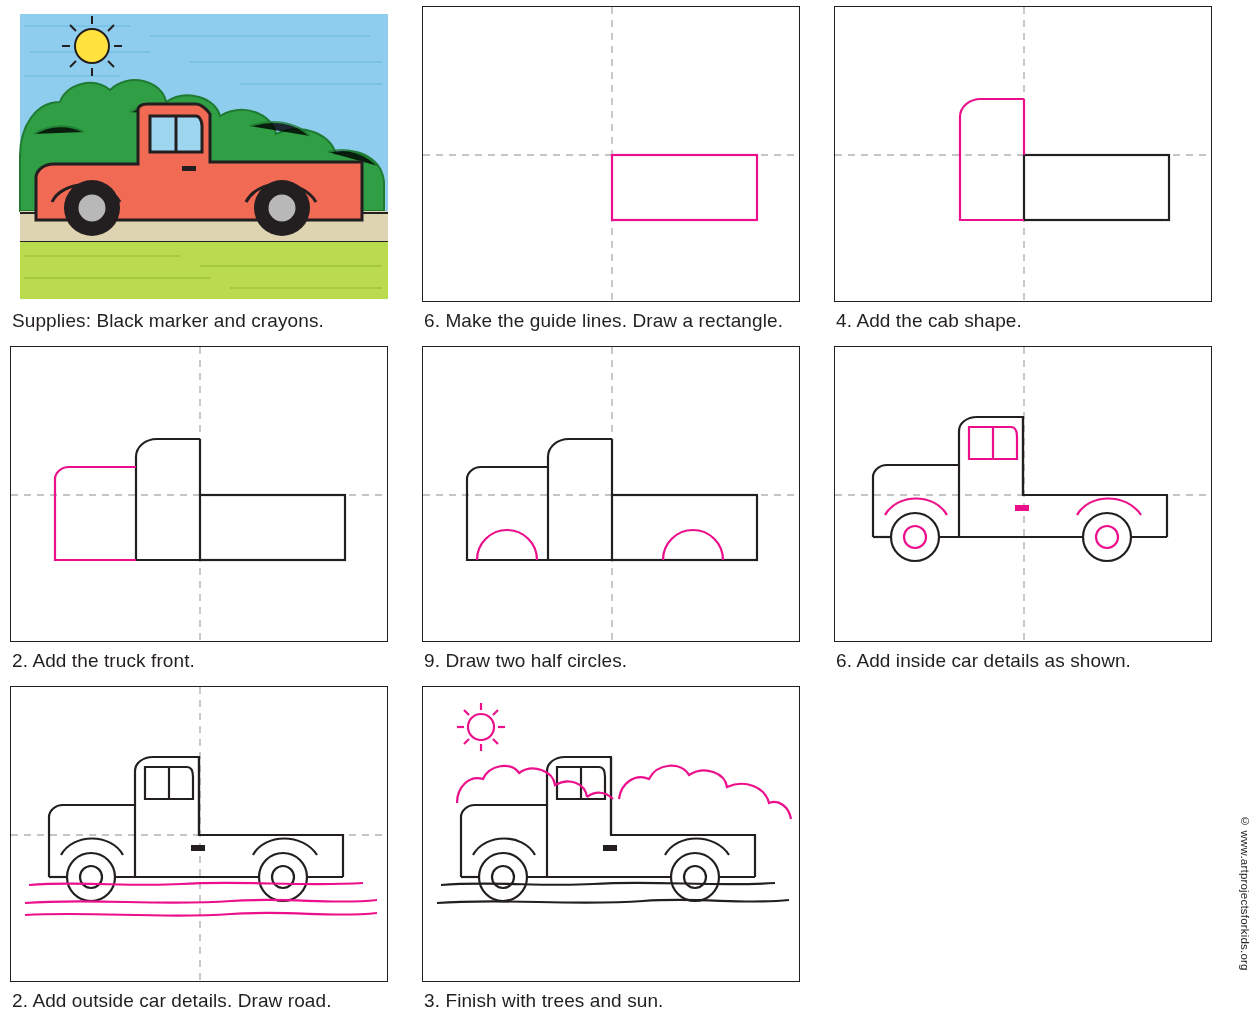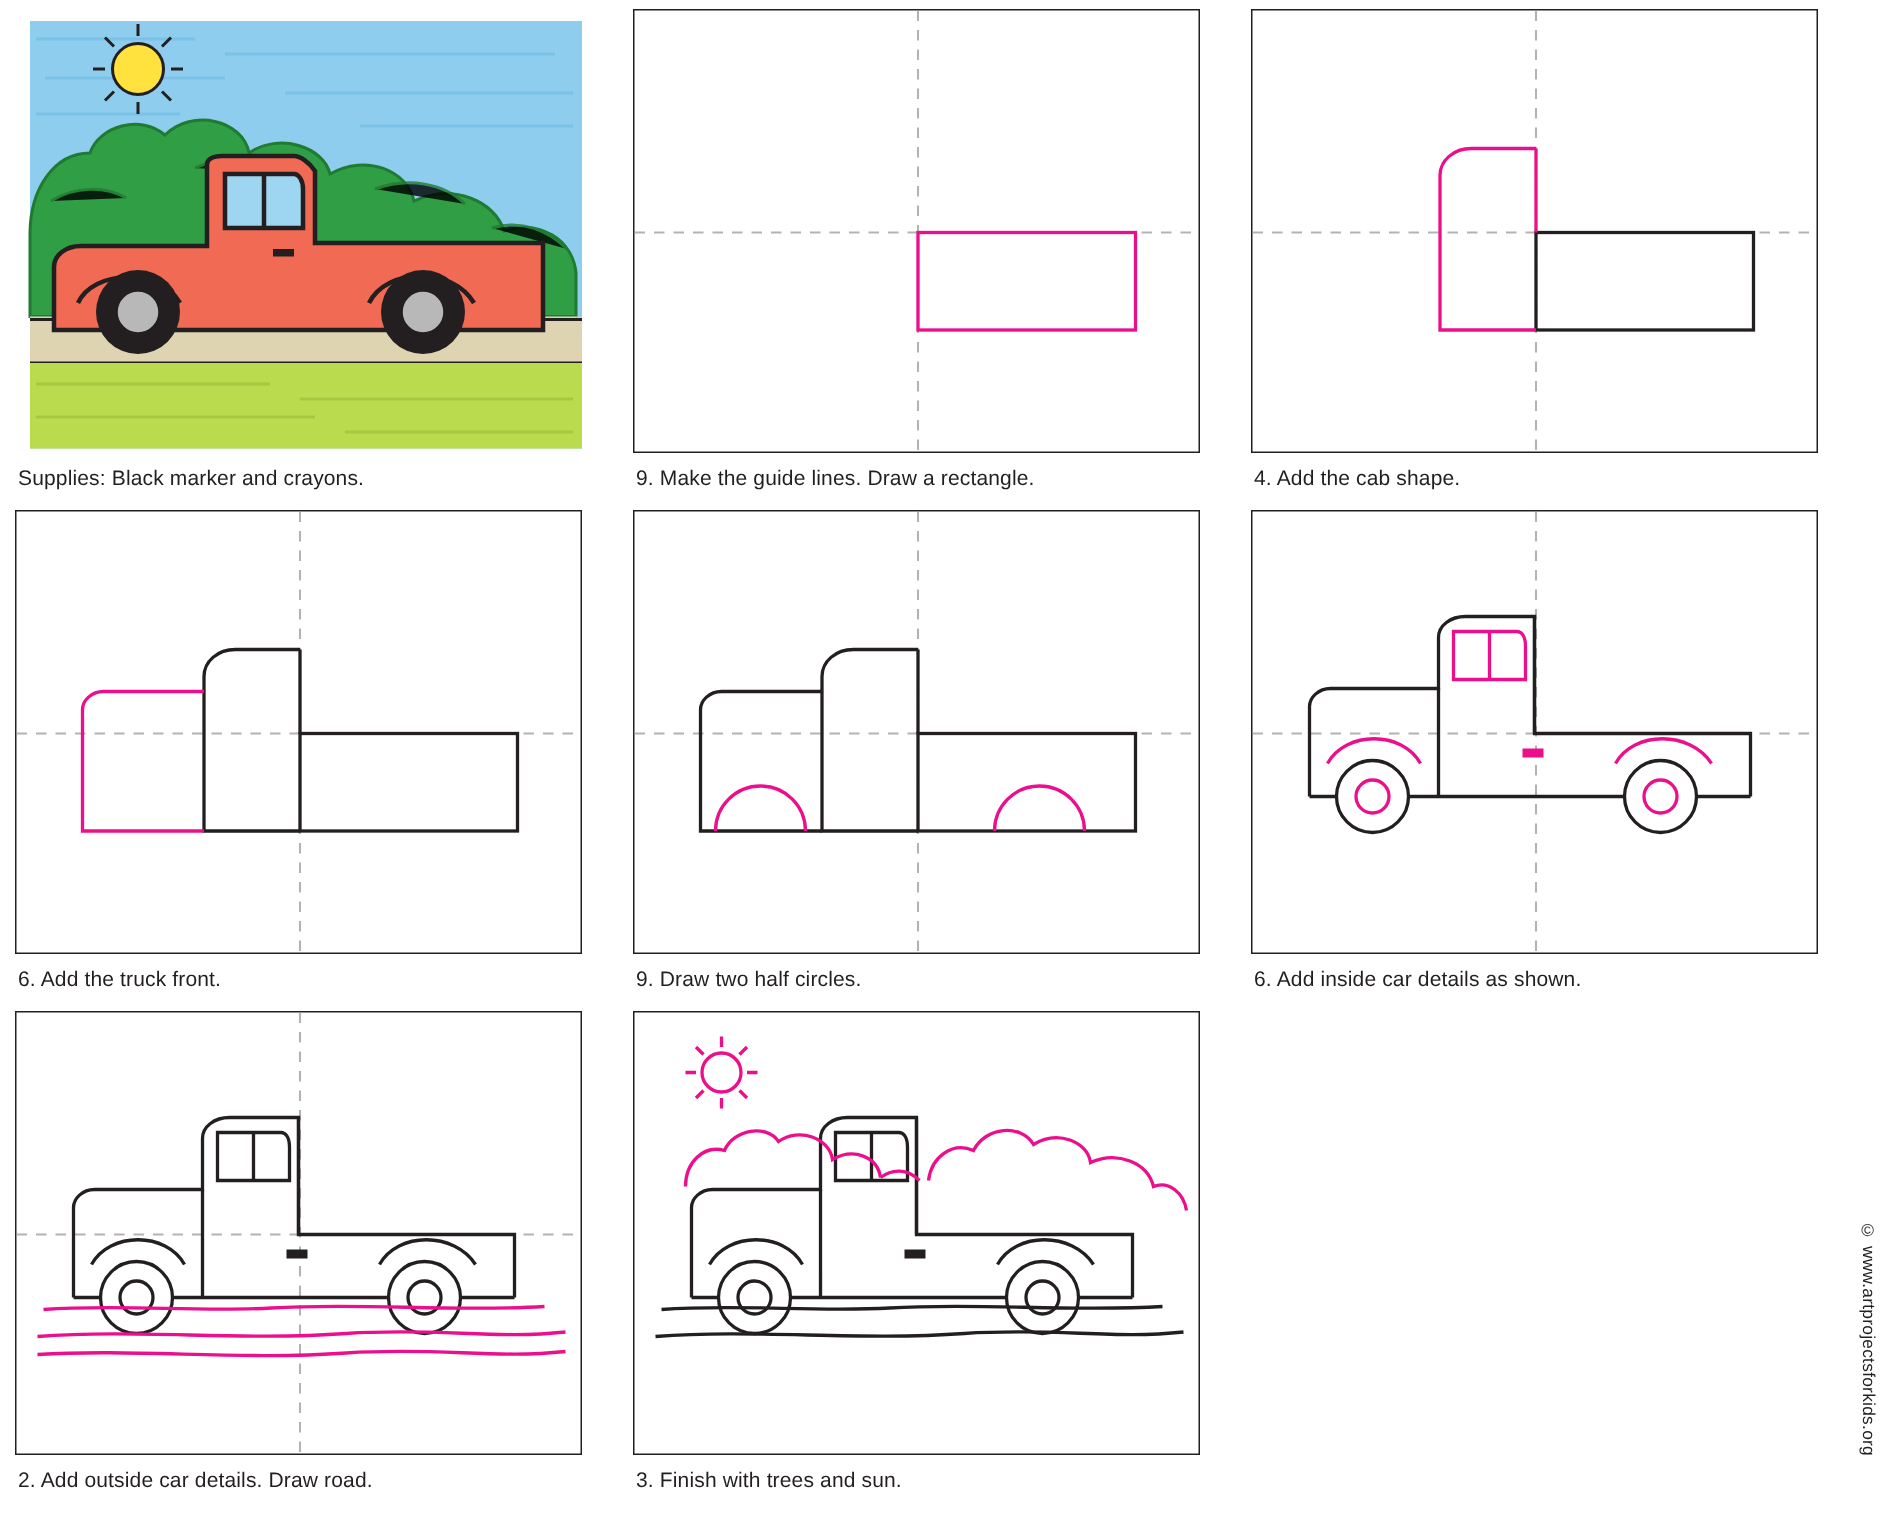--- a/index.html
+++ b/index.html
@@ -39,21 +39,21 @@
     box-sizing: border-box;
     position: relative;
     background: #fff;
     overflow: hidden;
   }
   .panel.photo {
     border: none;
     height: 296px;
   }
   .caption {
-    font-size: 14px;
+    font-size: 19px;
     color: #231f20;
     padding: 8px 0 10px 2px;
     line-height: 1.15;
     letter-spacing: 0.1px;
   }
   .copyright {
     position: absolute;
     right: 2px;
     bottom: 42px;
     font-size: 11.5px;
@@ -143,21 +143,21 @@
     <div class="cell">
       <div class="panel">
         <svg width="378" height="296" viewBox="0 0 378 296">
           <g stroke="#b3b3b3" stroke-width="1.4" stroke-dasharray="7 6">
             <line x1="0" y1="148" x2="378" y2="148"></line>
             <line x1="189" y1="0" x2="189" y2="296"></line>
           </g>
           <rect x="189" y="148" width="145" height="65" fill="none" stroke="#ec0f8c" stroke-width="2.2"></rect>
         </svg>
       </div>
-      <div class="caption">9. Make the guide lines. Draw a rectangle.</div>
+      <div class="caption">6. Make the guide lines. Draw a rectangle.</div>
     </div>
 
     <div class="cell">
       <div class="panel">
         <svg width="378" height="296" viewBox="0 0 378 296">
           <g stroke="#b3b3b3" stroke-width="1.4" stroke-dasharray="7 6">
             <line x1="0" y1="148" x2="378" y2="148"></line>
             <line x1="189" y1="0" x2="189" y2="296"></line>
           </g>
           <rect x="189" y="148" width="145" height="65" fill="none" stroke="#231f20" stroke-width="2.2"></rect>
@@ -174,21 +174,21 @@
           <g stroke="#b3b3b3" stroke-width="1.4" stroke-dasharray="7 6">
             <line x1="0" y1="148" x2="378" y2="148"></line>
             <line x1="189" y1="0" x2="189" y2="296"></line>
           </g>
           <rect x="189" y="148" width="145" height="65" fill="none" stroke="#231f20" stroke-width="2.2"></rect>
           <path d="M189 213 L125 213 L125 110 C125 100 134 92 146 92 L189 92" fill="none" stroke="#231f20" stroke-width="2.2"></path>
           <line x1="189" y1="92" x2="189" y2="148" stroke="#231f20" stroke-width="2.2"></line>
           <path d="M125 213 L44 213 L44 132 C44 126 50 120 58 120 L125 120" fill="none" stroke="#ec0f8c" stroke-width="2.2"></path>
         </svg>
       </div>
-      <div class="caption">6. Add the truck front.</div>
+      <div class="caption">2. Add the truck front.</div>
     </div>
 
     <div class="cell">
       <div class="panel">
         <svg width="378" height="296" viewBox="0 0 378 296">
           <g stroke="#b3b3b3" stroke-width="1.4" stroke-dasharray="7 6">
             <line x1="0" y1="148" x2="378" y2="148"></line>
             <line x1="189" y1="0" x2="189" y2="296"></line>
           </g>
           <path d="M189 213 L125 213 L125 110 C125 100 134 92 146 92 L189 92" fill="none" stroke="#231f20" stroke-width="2.2"></path>

